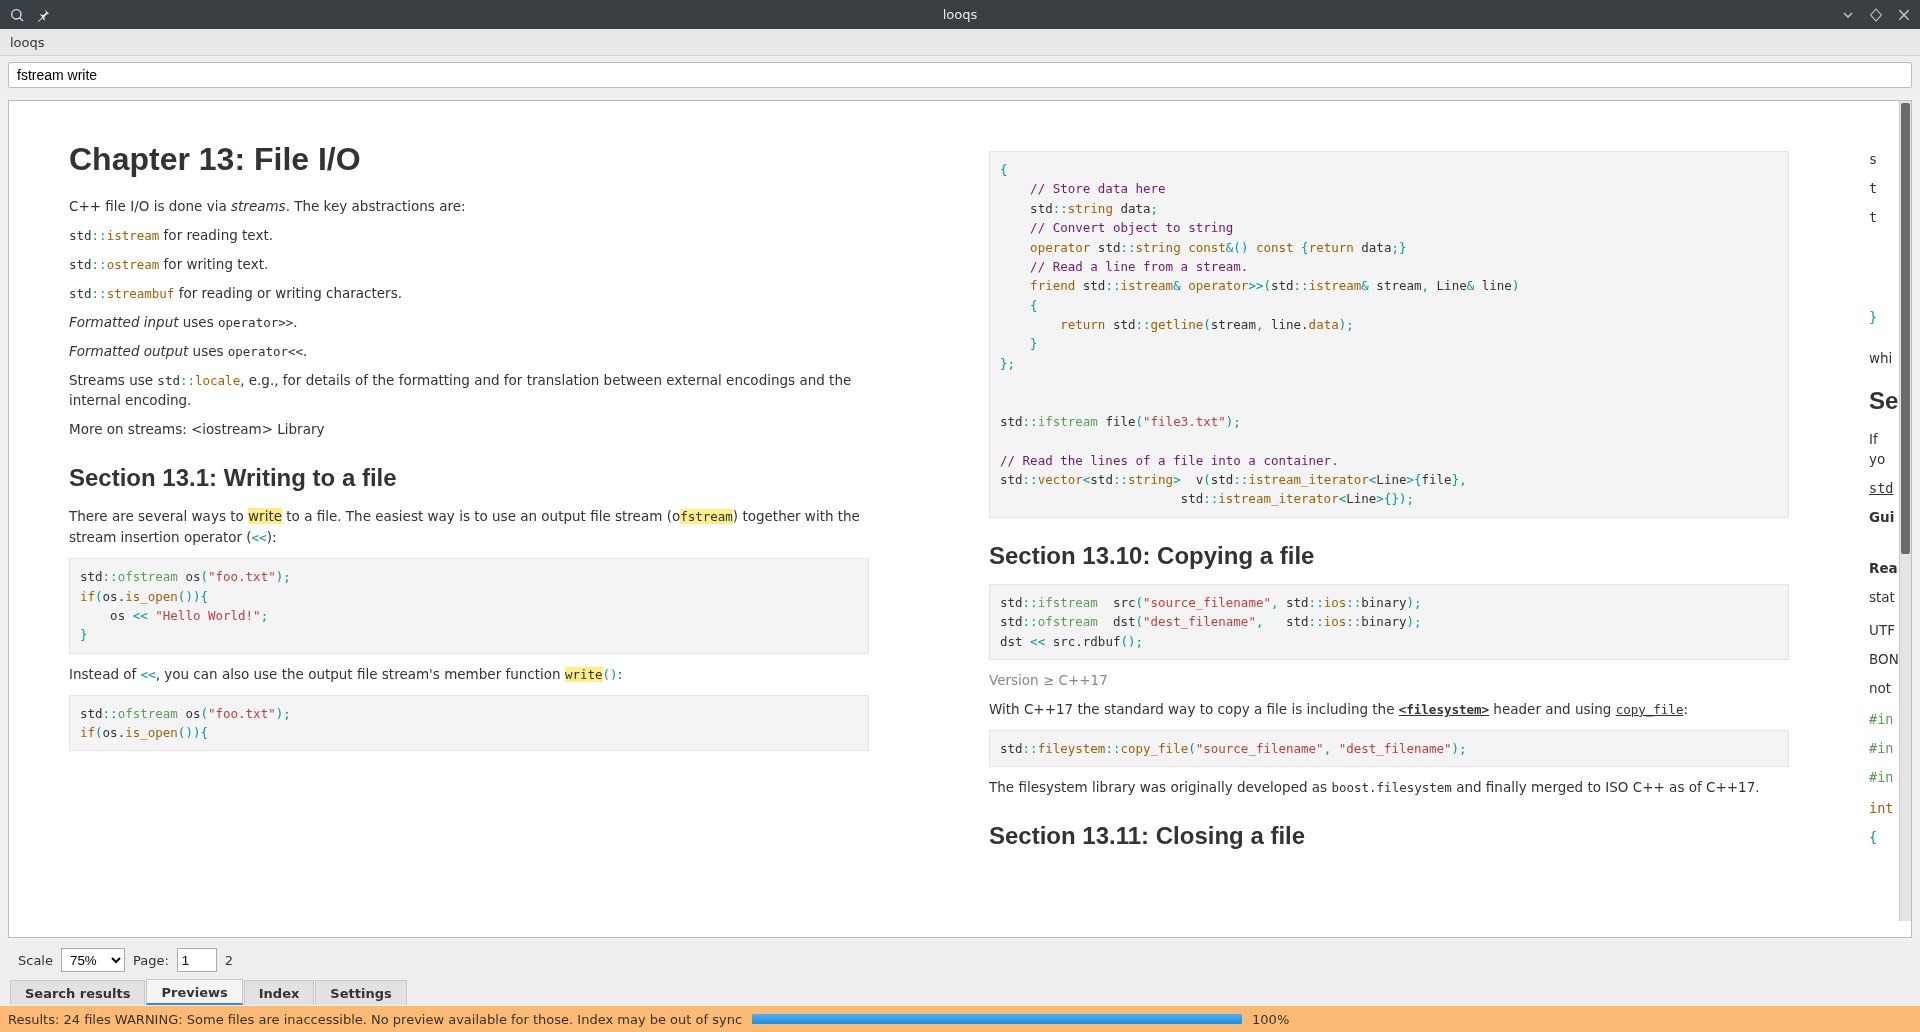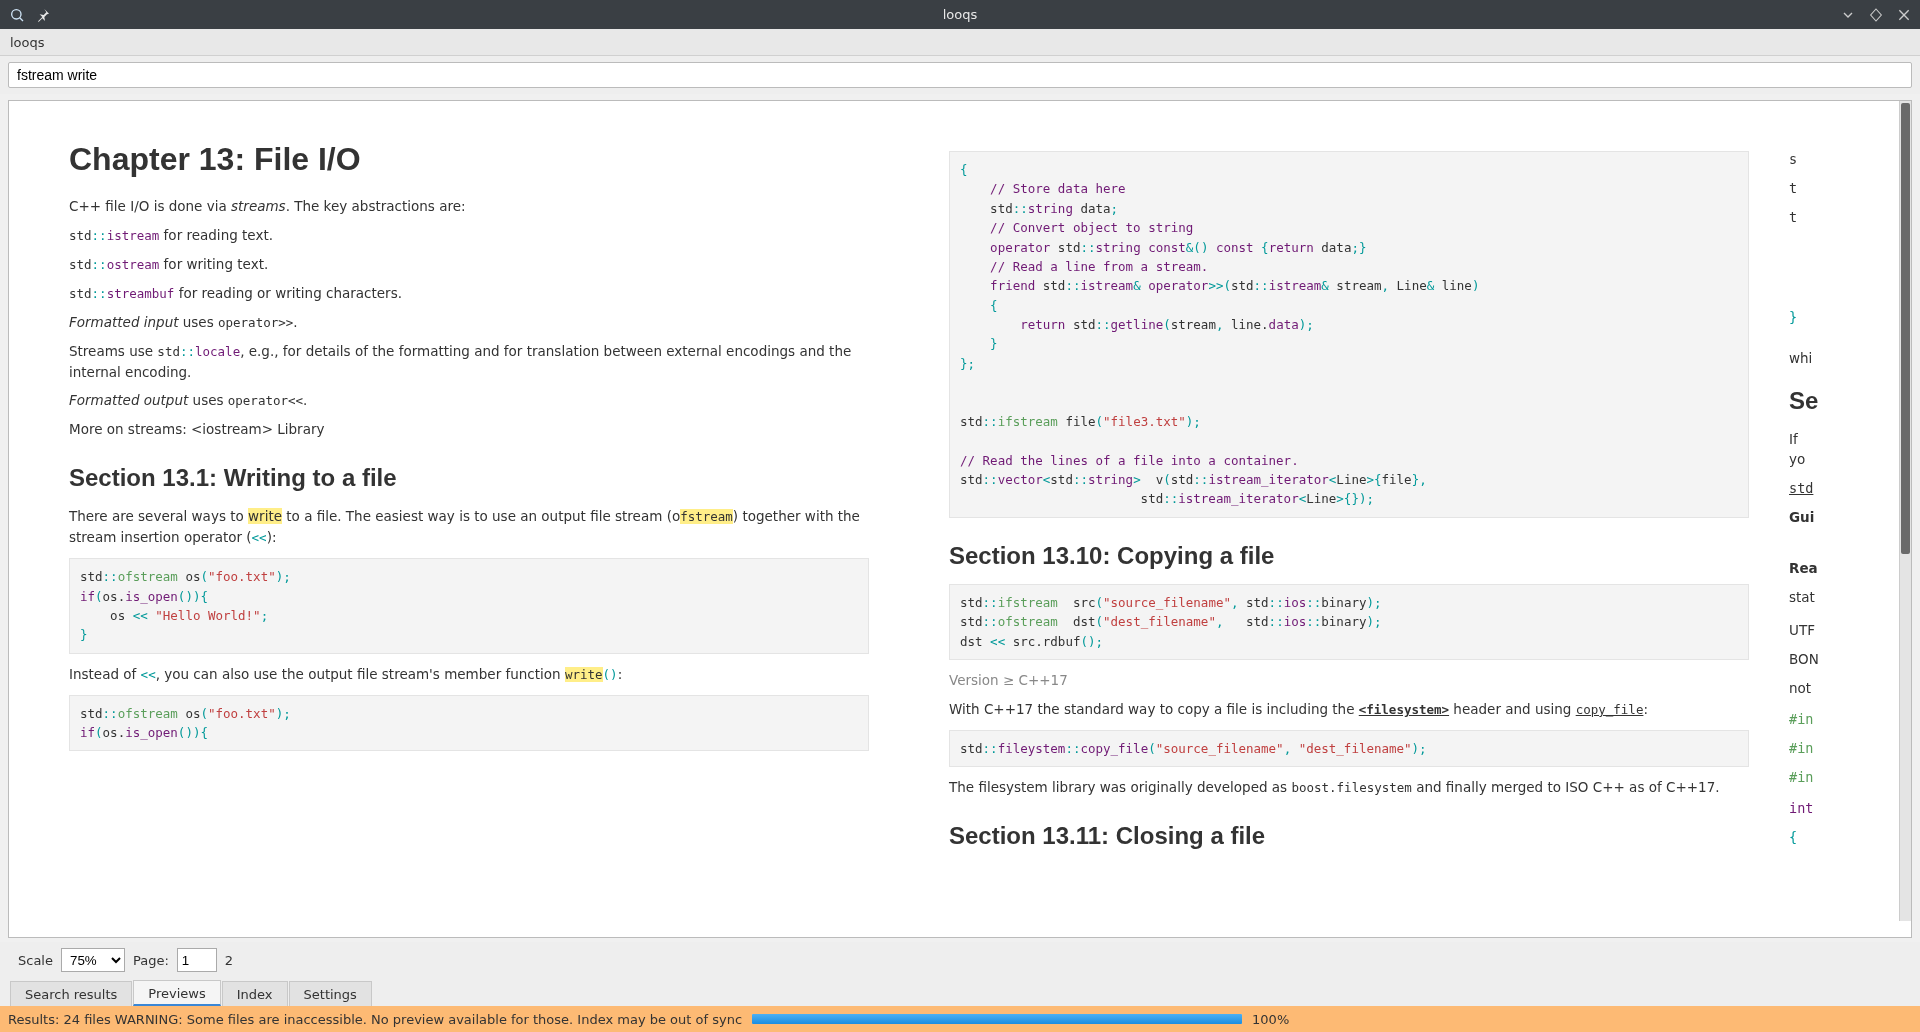--- a/index.html
+++ b/index.html
@@ -18,30 +18,30 @@
 .menubar { height: 27px; background: #e8e8e8; display: flex; align-items: center; padding: 0 10px; border-bottom: 1px solid #d0d0d0; }
 .menubar-item { font-size: 13px; cursor: pointer; }
 
 
 .search-row { padding: 6px 8px; background: #eee; }
 .search-input { width: 100%; padding: 4px 8px; font-size: 14px; border: 1px solid #bbb; border-radius: 2px; background: #fff; }
 
 
 .content-frame { flex: 1; margin: 6px 8px 4px 8px; border: 1px solid #bbb; background: #fff; position: relative; overflow: hidden; }
 .card-scroll { position: absolute; inset: 0; overflow-x: auto; overflow-y: hidden; }
-.card-row { display: flex; padding: 12px 20px 16px 20px; height: 100%; }
+.card-row { display: flex; gap: 40px; padding: 12px 20px 16px 20px; height: 100%; }
 
 
 .doc-card { width: 880px; flex-shrink: 0; background: #fff; overflow-y: hidden; position: relative; padding: 28px 40px; color: #333; }
 .doc-card h1 { font-family: "Trebuchet MS", sans-serif; font-weight: 700; font-size: 32px; margin-bottom: 18px; }
 .doc-card h2 { font-family: "Trebuchet MS", sans-serif; font-weight: 700; font-size: 24px; margin: 24px 0 14px 0; }
 .doc-card p { font-size: 13.5px; line-height: 1.55; margin: 8px 0; }
 .doc-card em { font-style: italic; }
 .code-inline { font-family: "DejaVu Sans Mono", Menlo, monospace; font-size: 12.5px; margin-top: 48px; }
-.kw-blue { color: #701a75; }
+.kw-blue { color: #a16207; }
 .kw-teal { color: #009999; }
 .kw-red { color: #c04040; }
 .kw-green { color: #5a9e5a; }
 .kw-orange { color: #701a75; }
 .mark { background: #ffee88; }
 .codeblock { background: #f4f4f4; border: 1px solid #e4e4e4; padding: 8px 10px; margin: 10px 0; font-family: "DejaVu Sans Mono", Menlo, monospace; font-size: 12.5px; line-height: 1.55; white-space: pre; overflow: hidden; }
 .ver { font-size: 11px; color: #888; margin-top: 2px; }
 .link-u { text-decoration: underline; }
 
 
@@ -55,21 +55,21 @@
 
 .right-scrollbar { position: absolute; right: 0; top: 0; bottom: 16px; width: 12px; background: #e4e4e4; border-left: 1px solid #ccc; }
 .right-scrollbar-thumb { position: absolute; left: 1px; right: 1px; top: 2px; height: 55%; background: #6a6a6a; border-radius: 2px; }
 
 
 .controls-row { display: flex; align-items: center; gap: 8px; padding: 6px 18px; background: #eee; font-size: 13px; }
 .scale-select { height: 24px; border: 1px solid #aaa; background: #fff; padding: 0 4px; width: 64px; }
 .page-spin { width: 40px; height: 24px; border: 1px solid #aaa; background: #fff; padding: 0 4px; text-align: left; }
 
 
-.tabs-row { display: flex; gap: 1px; padding: 0 10px; background: #eee; height: 28px; align-items: flex-end; }
+.tabs-row { display: flex; gap: 1px; padding: 0 10px; background: #eee; height: 28px; align-items: center; font-weight: bold; }
 .tab { padding: 5px 14px 4px 14px; background: #e2e2e2; border: 1px solid #c8c8c8; border-bottom: none; font-size: 13px; cursor: pointer; }
 .tab.active { background: #f5f5f5; border-bottom: 2px solid #3a87d6; padding-bottom: 3px; }
 
 
 .statusbar { display: flex; align-items: center; gap: 10px; padding: 4px 8px; background: #fdba74; font-size: 13px; height: 26px; }
 .progress-wrap { flex-shrink: 0; width: 490px; height: 10px; background: #d8d8d8; position: relative; border-radius: 1px; }
 .progress-fill { position: absolute; inset: 0; background: linear-gradient(#4db0f3,#1b8de0); border-radius: 1px; }
 
 svg.icon { width: 16px; height: 16px; display: block; }
 </style>
@@ -125,22 +125,22 @@
     <div class="card-scroll">
       <div class="card-row">
 
         <div class="doc-card">
           <h1>Chapter 13: File I/O</h1>
           <p><span>C++ file I/O is done via </span><em>streams</em><span>. The key abstractions are:</span></p>
           <p><span class="code-inline"><span>std</span><span class="kw-teal">::</span><span class="kw-blue">istream</span></span><span> for reading text.</span></p>
           <p><span class="code-inline"><span>std</span><span class="kw-teal">::</span><span class="kw-blue">ostream</span></span><span> for writing text.</span></p>
           <p><span class="code-inline"><span>std</span><span class="kw-teal">::</span><span class="kw-blue">streambuf</span></span><span> for reading or writing characters.</span></p>
           <p><em>Formatted input</em><span> uses </span><span class="code-inline">operator&gt;&gt;</span><span>.</span></p>
+          <p><em>Formatted output</em><span> uses </span><span class="code-inline">operator&lt;&lt;</span><span>.</span></p>
           <p><span>Streams use </span><span class="code-inline"><span>std</span><span class="kw-teal">::</span><span class="kw-blue">locale</span></span><span>, e.g., for details of the formatting and for translation between external encodings and the internal encoding.</span></p>
-          <p><em>Formatted output</em><span> uses </span><span class="code-inline">operator&lt;&lt;</span><span>.</span></p>
           <p>More on streams: &lt;iostream&gt; Library</p>
           <h2>Section 13.1: Writing to a file</h2>
           <p><span>There are several ways to </span><span class="mark">write</span><span> to a file. The easiest way is to use an output file stream (o</span><span class="mark code-inline">fstream</span><span>) together with the stream insertion operator (</span><span class="code-inline kw-teal">&lt;&lt;</span><span>):</span></p>
           <div class="codeblock">std<span class="kw-teal">::</span><span class="kw-green">ofstream</span> os<span class="kw-teal">(</span><span class="kw-red">"foo.txt"</span><span class="kw-teal">);</span>
 <span class="kw-blue">if</span><span class="kw-teal">(</span>os.<span class="kw-blue">is_open</span><span class="kw-teal">()){</span>
     os <span class="kw-teal">&lt;&lt;</span> <span class="kw-red">"Hello World!"</span><span class="kw-teal">;</span>
 <span class="kw-teal">}</span></div>
           <p><span>Instead of </span><span class="code-inline kw-teal">&lt;&lt;</span><span>, you can also use the output file stream's member function </span><span class="code-inline"><span class="mark">write</span><span class="kw-teal">()</span></span><span>:</span></p>
           <div class="codeblock">std<span class="kw-teal">::</span><span class="kw-green">ofstream</span> os<span class="kw-teal">(</span><span class="kw-red">"foo.txt"</span><span class="kw-teal">);</span>
 <span class="kw-blue">if</span><span class="kw-teal">(</span>os.<span class="kw-blue">is_open</span><span class="kw-teal">()){</span></div>

